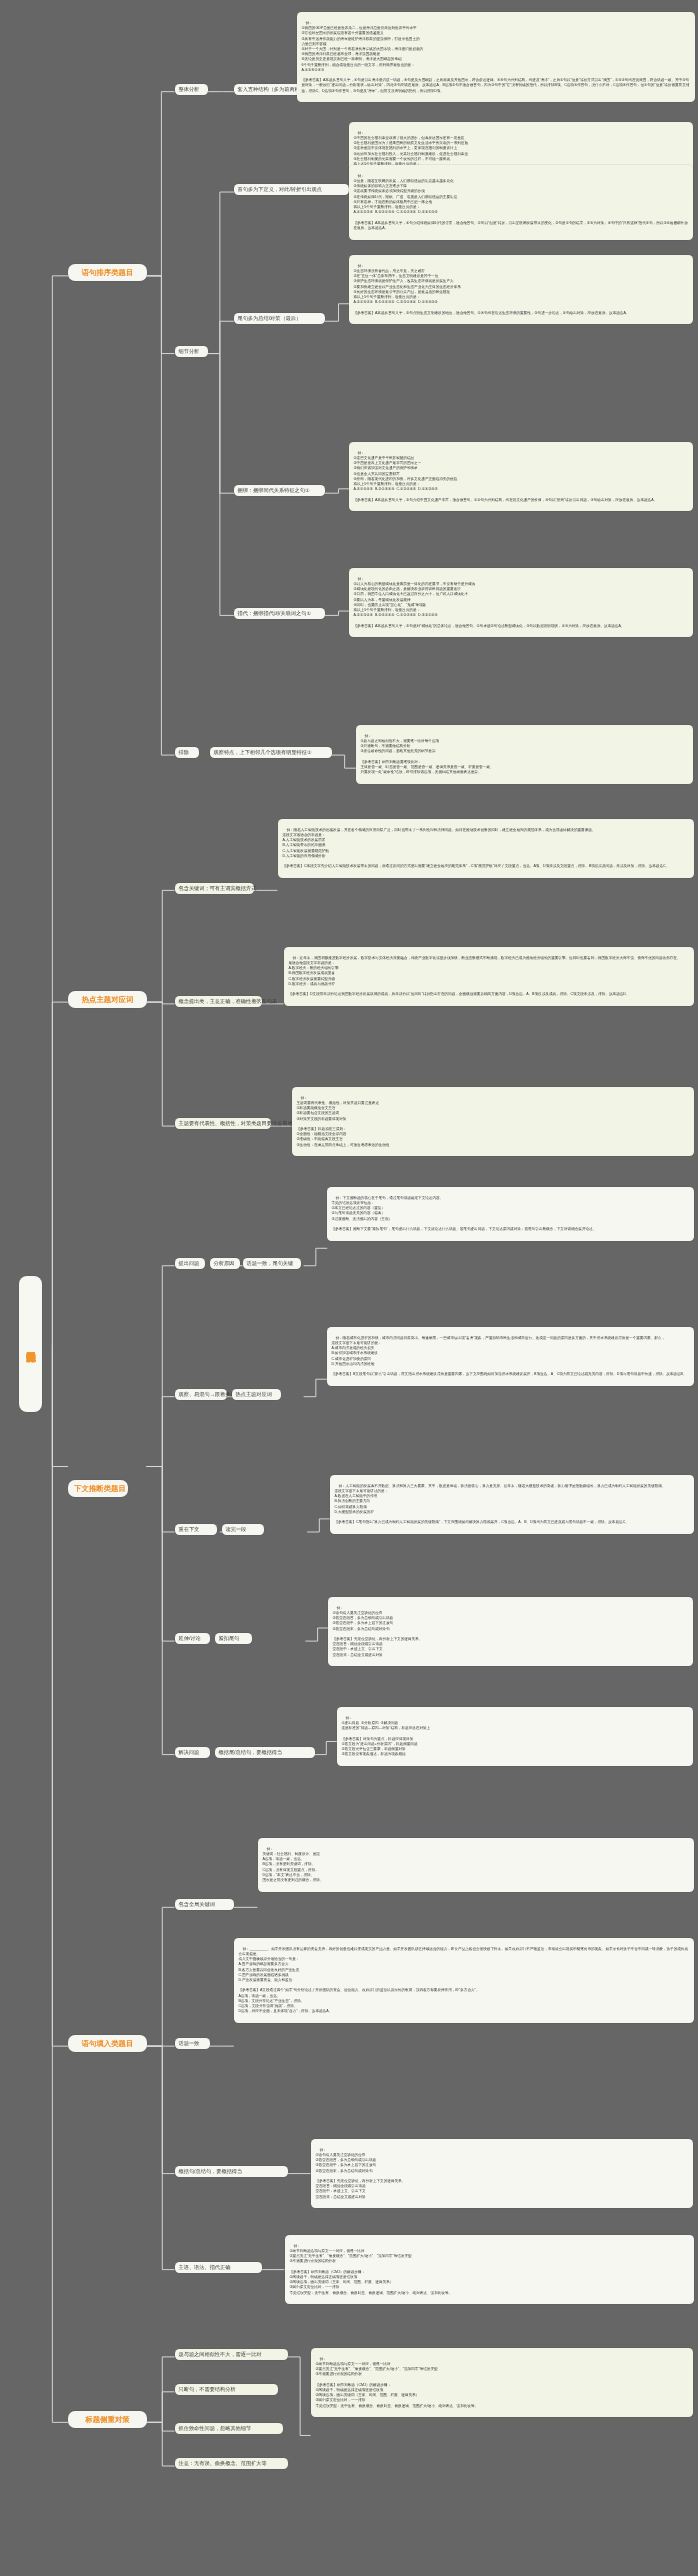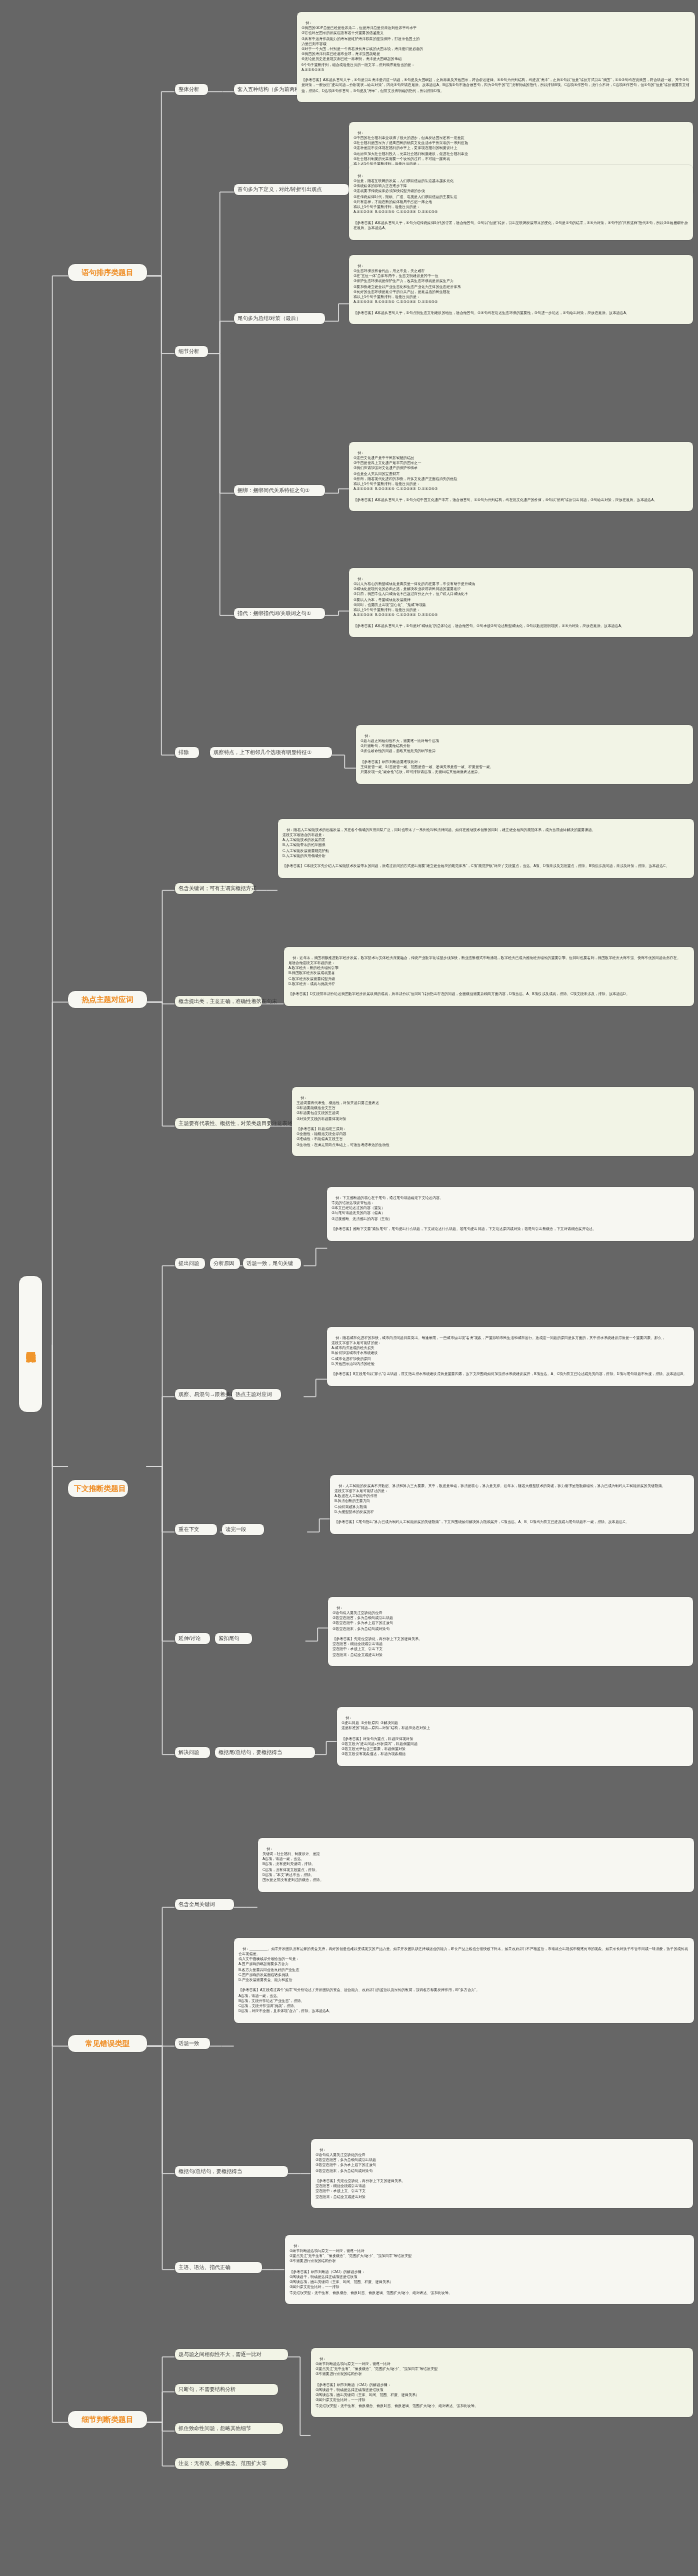--- a/index.html
+++ b/index.html
@@ -155,24 +155,24 @@
   <div class="node branch" style="left:68px; top:264px; width:79px;">
     <span>语句排序类题目</span>
   </div>
   <div class="node branch" style="left:68px; top:991px; width:79px;">
     <span>热点主题对应词</span>
   </div>
   <div class="node branch" style="left:68px; top:1455px; width:60px;margin-top:25px;">
     <span>下文推断类题目</span>
   </div>
   <div class="node branch" style="left:68px; top:2035px; width:79px;">
-    <span>常见错误类型</span>
+    <span>语句填入类题目</span>
   </div>
   <div class="node branch" style="left:68px; top:2411px; width:79px;">
-    <span>细节判断类题目</span>
+    <span>标题侧重对策</span>
   </div>
 
   <div class="node lbl" style="left:175px; top:84px; width:33px;">
     <span>整体分析</span>
   </div>
   <div class="node lbl" style="left:175px; top:346px; width:33px;">
     <span>细节分析</span>
   </div>
   <div class="node lbl" style="left:175px; top:747px; width:24.4px;">
     <span>排除</span>

